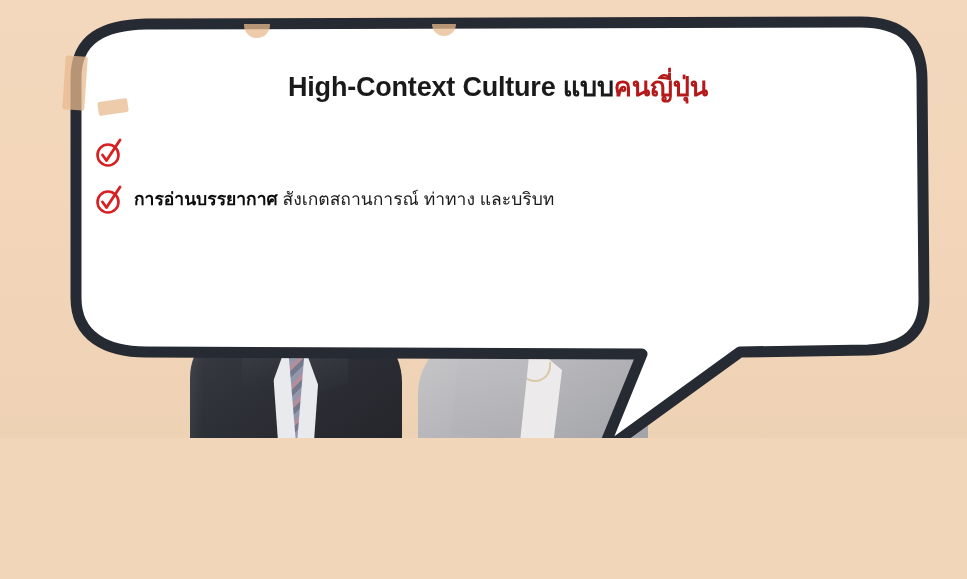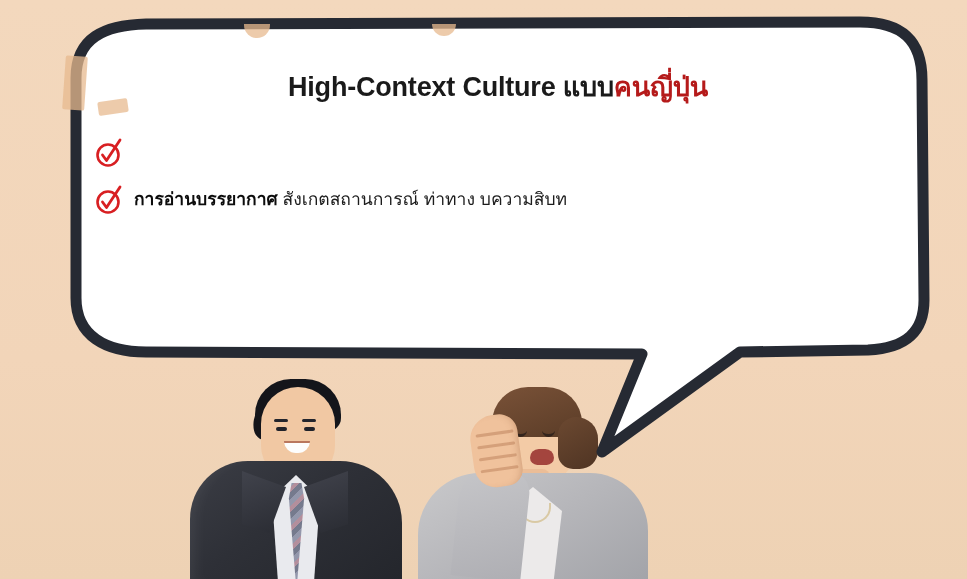--- a/index.html
+++ b/index.html
@@ -10,21 +10,21 @@
     width: 967px;
     height: 579px;
     overflow: hidden;
     font-family: "Liberation Sans", "DejaVu Sans", sans-serif;
     background: #f2d6ba;
   }
 
   #stage {
     position: relative;
     width: 967px;
-    height: 579px;
+    height: 438px;
     overflow: hidden;
     background: linear-gradient(180deg, #f3d8bd 0%, #f2d5b9 62%, #eed2b4 100%);
   }
 
   
   .photo-layer {
     position: absolute;
     left: 0;
     bottom: 0;
     width: 967px;
@@ -438,20 +438,20 @@
       </li>
 
       <li class="check-item">
         <span class="check-icon">
           <svg width="30" height="32" viewBox="0 0 30 32">
             <ellipse cx="14" cy="19" rx="10.5" ry="10.5" fill="none" stroke="#d81f22" stroke-width="2.6"></ellipse>
             <path d="M 8.5 19 L 12.5 24.5 L 26 4" fill="none" stroke="#d81f22" stroke-width="2.8" stroke-linecap="round" stroke-linejoin="round"></path>
           </svg>
         </span>
         <span class="item-text"><span class="strong">การอ่านบรรยากาศ</span>
-          <span class="normal">สังเกตสถานการณ์ ท่าทาง บความสิบท</span></span>
+          <span class="normal">สังเกตสถานการณ์ ท่าทาง และบริบท</span></span>
       </li>
 
 
 
     </ul>
   </div>
 </div>
 
 </body></html>

